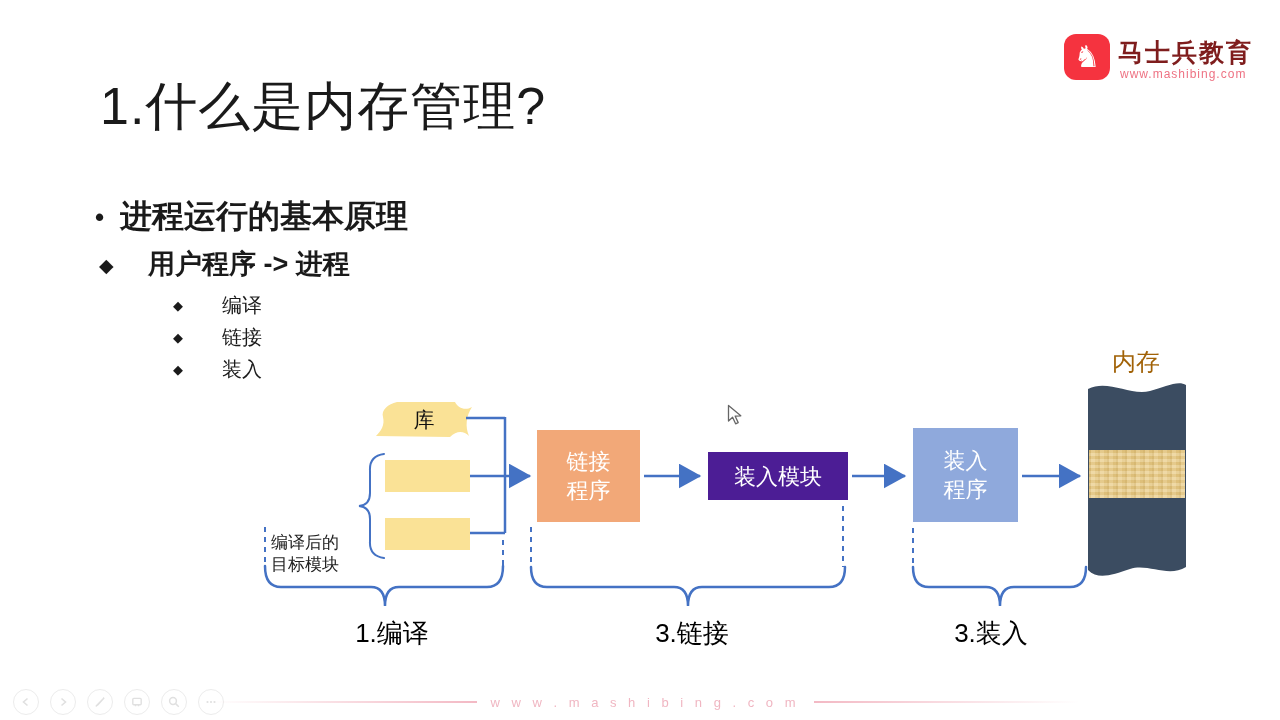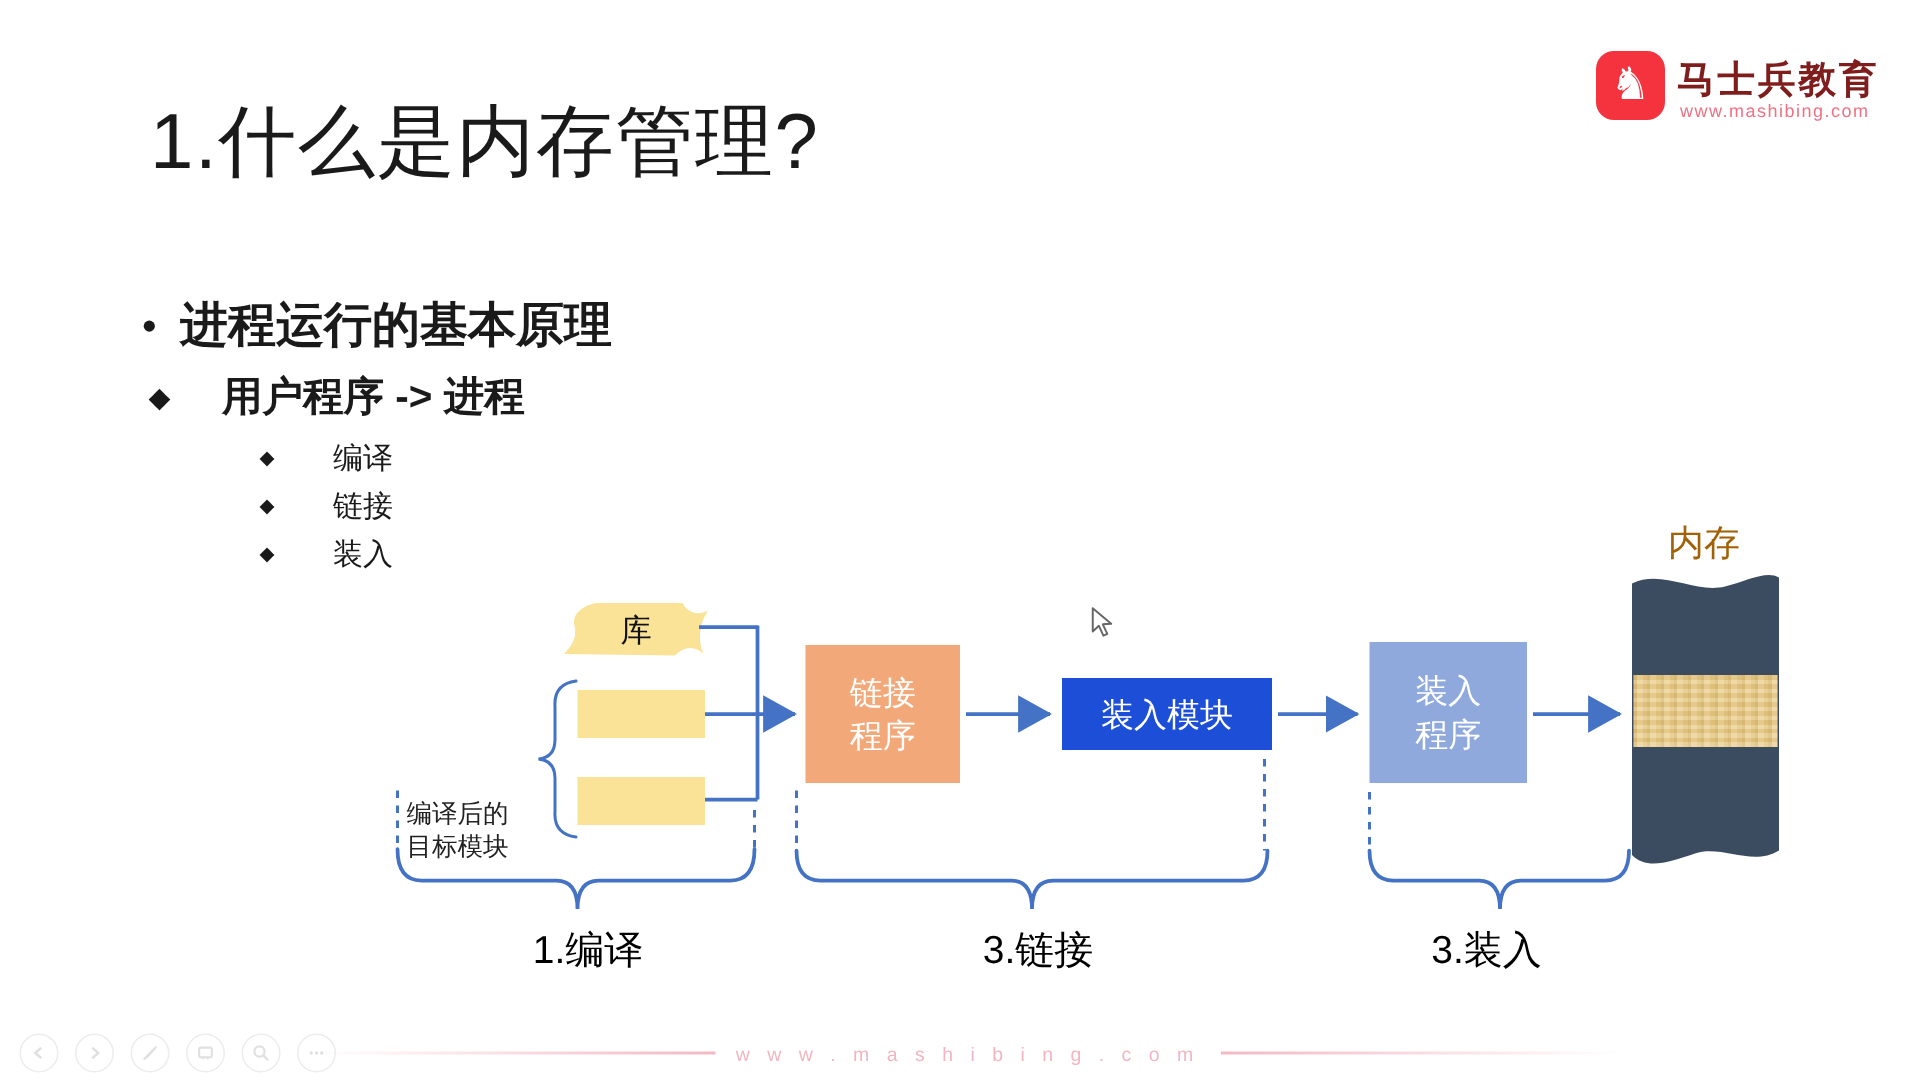--- a/index.html
+++ b/index.html
@@ -22,37 +22,37 @@
   }
   .brand-name {
     left:1118px; top:36px; font-size:25px; font-weight:700;
     color:#7f1d1d; letter-spacing:2px;
   }
   .brand-url {
     left:1120px; top:67px; font-size:12px; color:#ee7283; letter-spacing:1px;
   }
 
   
-  .slide-title { left:100px; top:60px; font-size:52px; font-weight:400; letter-spacing:1px; }
+  .slide-title { left:100px; top:72px; font-size:52px; font-weight:400; letter-spacing:1px; }
   .bullet1-dot  { left:95px;  top:202px; font-size:26px; font-weight:700; }
   .bullet1-text { left:120px; top:195px; font-size:32px; font-weight:700; }
   .bullet2-diamond { left:99px; top:254px; font-size:19px; }
   .bullet2-text { left:148px; top:246px; font-size:27px; font-weight:700; }
   .subrow { height:28px; display:flex; align-items:center; }
   .sub-diamond { position:absolute; left:74px; font-size:13px; }
   .sub-text    { position:absolute; left:123px; font-size:20px; }
   .subwrap { left:99px; width:240px; }
 
   
   .dbox {
     display:flex; align-items:center; justify-content:center;
     text-align:center; color:#ffffff; font-size:22px; line-height:29px; font-weight:500;
   }
   .box-linker { left:537px; top:430px; width:103px; height:92px; background:#f2a878; }
-  .box-loadmodule { left:708px; top:452px; width:140px; height:48px; background:#1d4ed8; }
+  .box-loadmodule { left:708px; top:452px; width:140px; height:48px; background:#4c1d95; }
   .box-loader { left:913px; top:428px; width:105px; height:94px; background:#8fa9dc; }
   .module-rect { background:#fae296; left:385px; width:85px; height:32px; }
   .lib-label {
     left:385px; top:406px; width:78px; text-align:center;
     font-size:21px; font-weight:500; color:#111;
   }
   .modules-label {
     left:260px; top:484px; width:90px; text-align:center;
     font-size:17px; line-height:22px; color:#222;margin-top:48px;
   }

